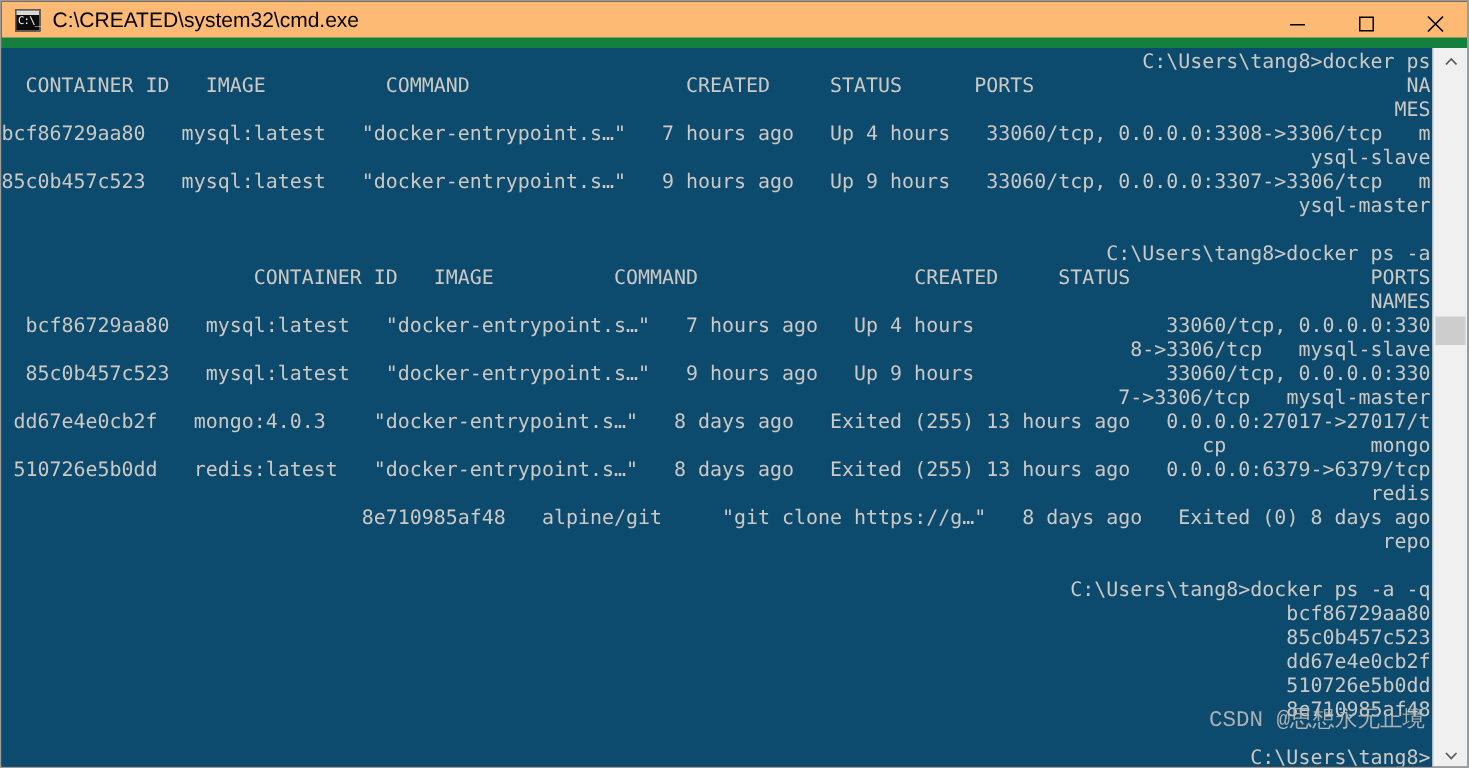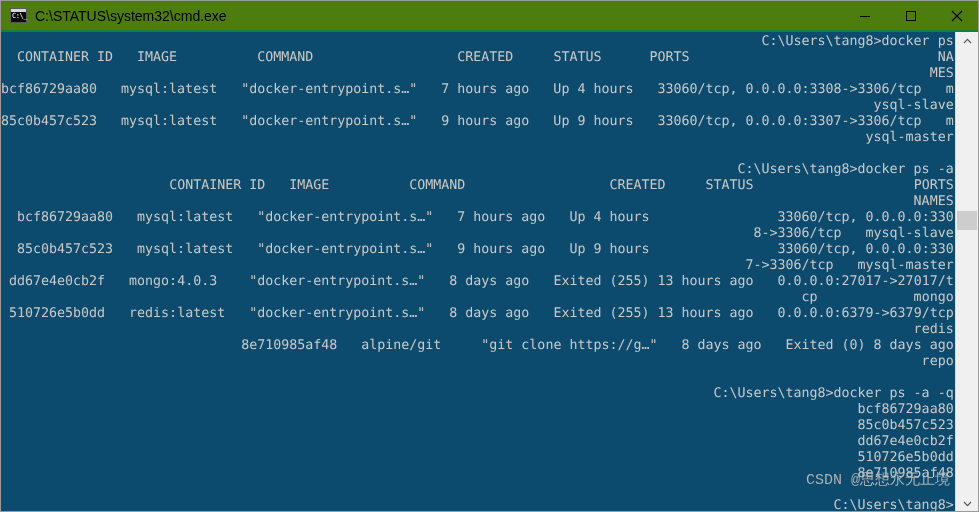--- a/index.html
+++ b/index.html
@@ -20,22 +20,22 @@
     border: 1px solid #9a9a9a;
     box-sizing: border-box;
   }
 
   
   #titlebar {
     position: absolute;
     left: 0; top: 0;
     width: 979px;
     height: 31px;
-    background: #4d7c0f;
-    border-bottom: 2px solid #15803d;
+    background: #fdba74;
+    border-bottom: 7px solid #15803d;
     box-sizing: border-box;
     display: flex;
     align-items: center;
   }
   #title-icon {
     width: 17px;
     height: 15px;
     margin-left: 9px;
     margin-right: 8px;
     background: #0c0c0c;
@@ -161,21 +161,21 @@
 </head>
 <body>
 
 <div id="app">
 
   <div id="titlebar">
     <div id="title-icon">
       <div class="bar"></div>
       <div class="glyph">C:\_</div>
     </div>
-    <div id="title-text">C:\STATUS\system32\cmd.exe</div>
+    <div id="title-text">C:\CREATED\system32\cmd.exe</div>
 
     <div id="win-buttons">
       <div class="win-btn">
         <svg width="12" height="12" viewBox="0 0 12 12">
           <rect x="1" y="6" width="10" height="1" fill="#000"></rect>
         </svg>
       </div>
       <div class="win-btn">
         <svg width="12" height="12" viewBox="0 0 12 12">
           <rect x="1.5" y="1.5" width="9" height="9" fill="none" stroke="#000" stroke-width="1"></rect>

